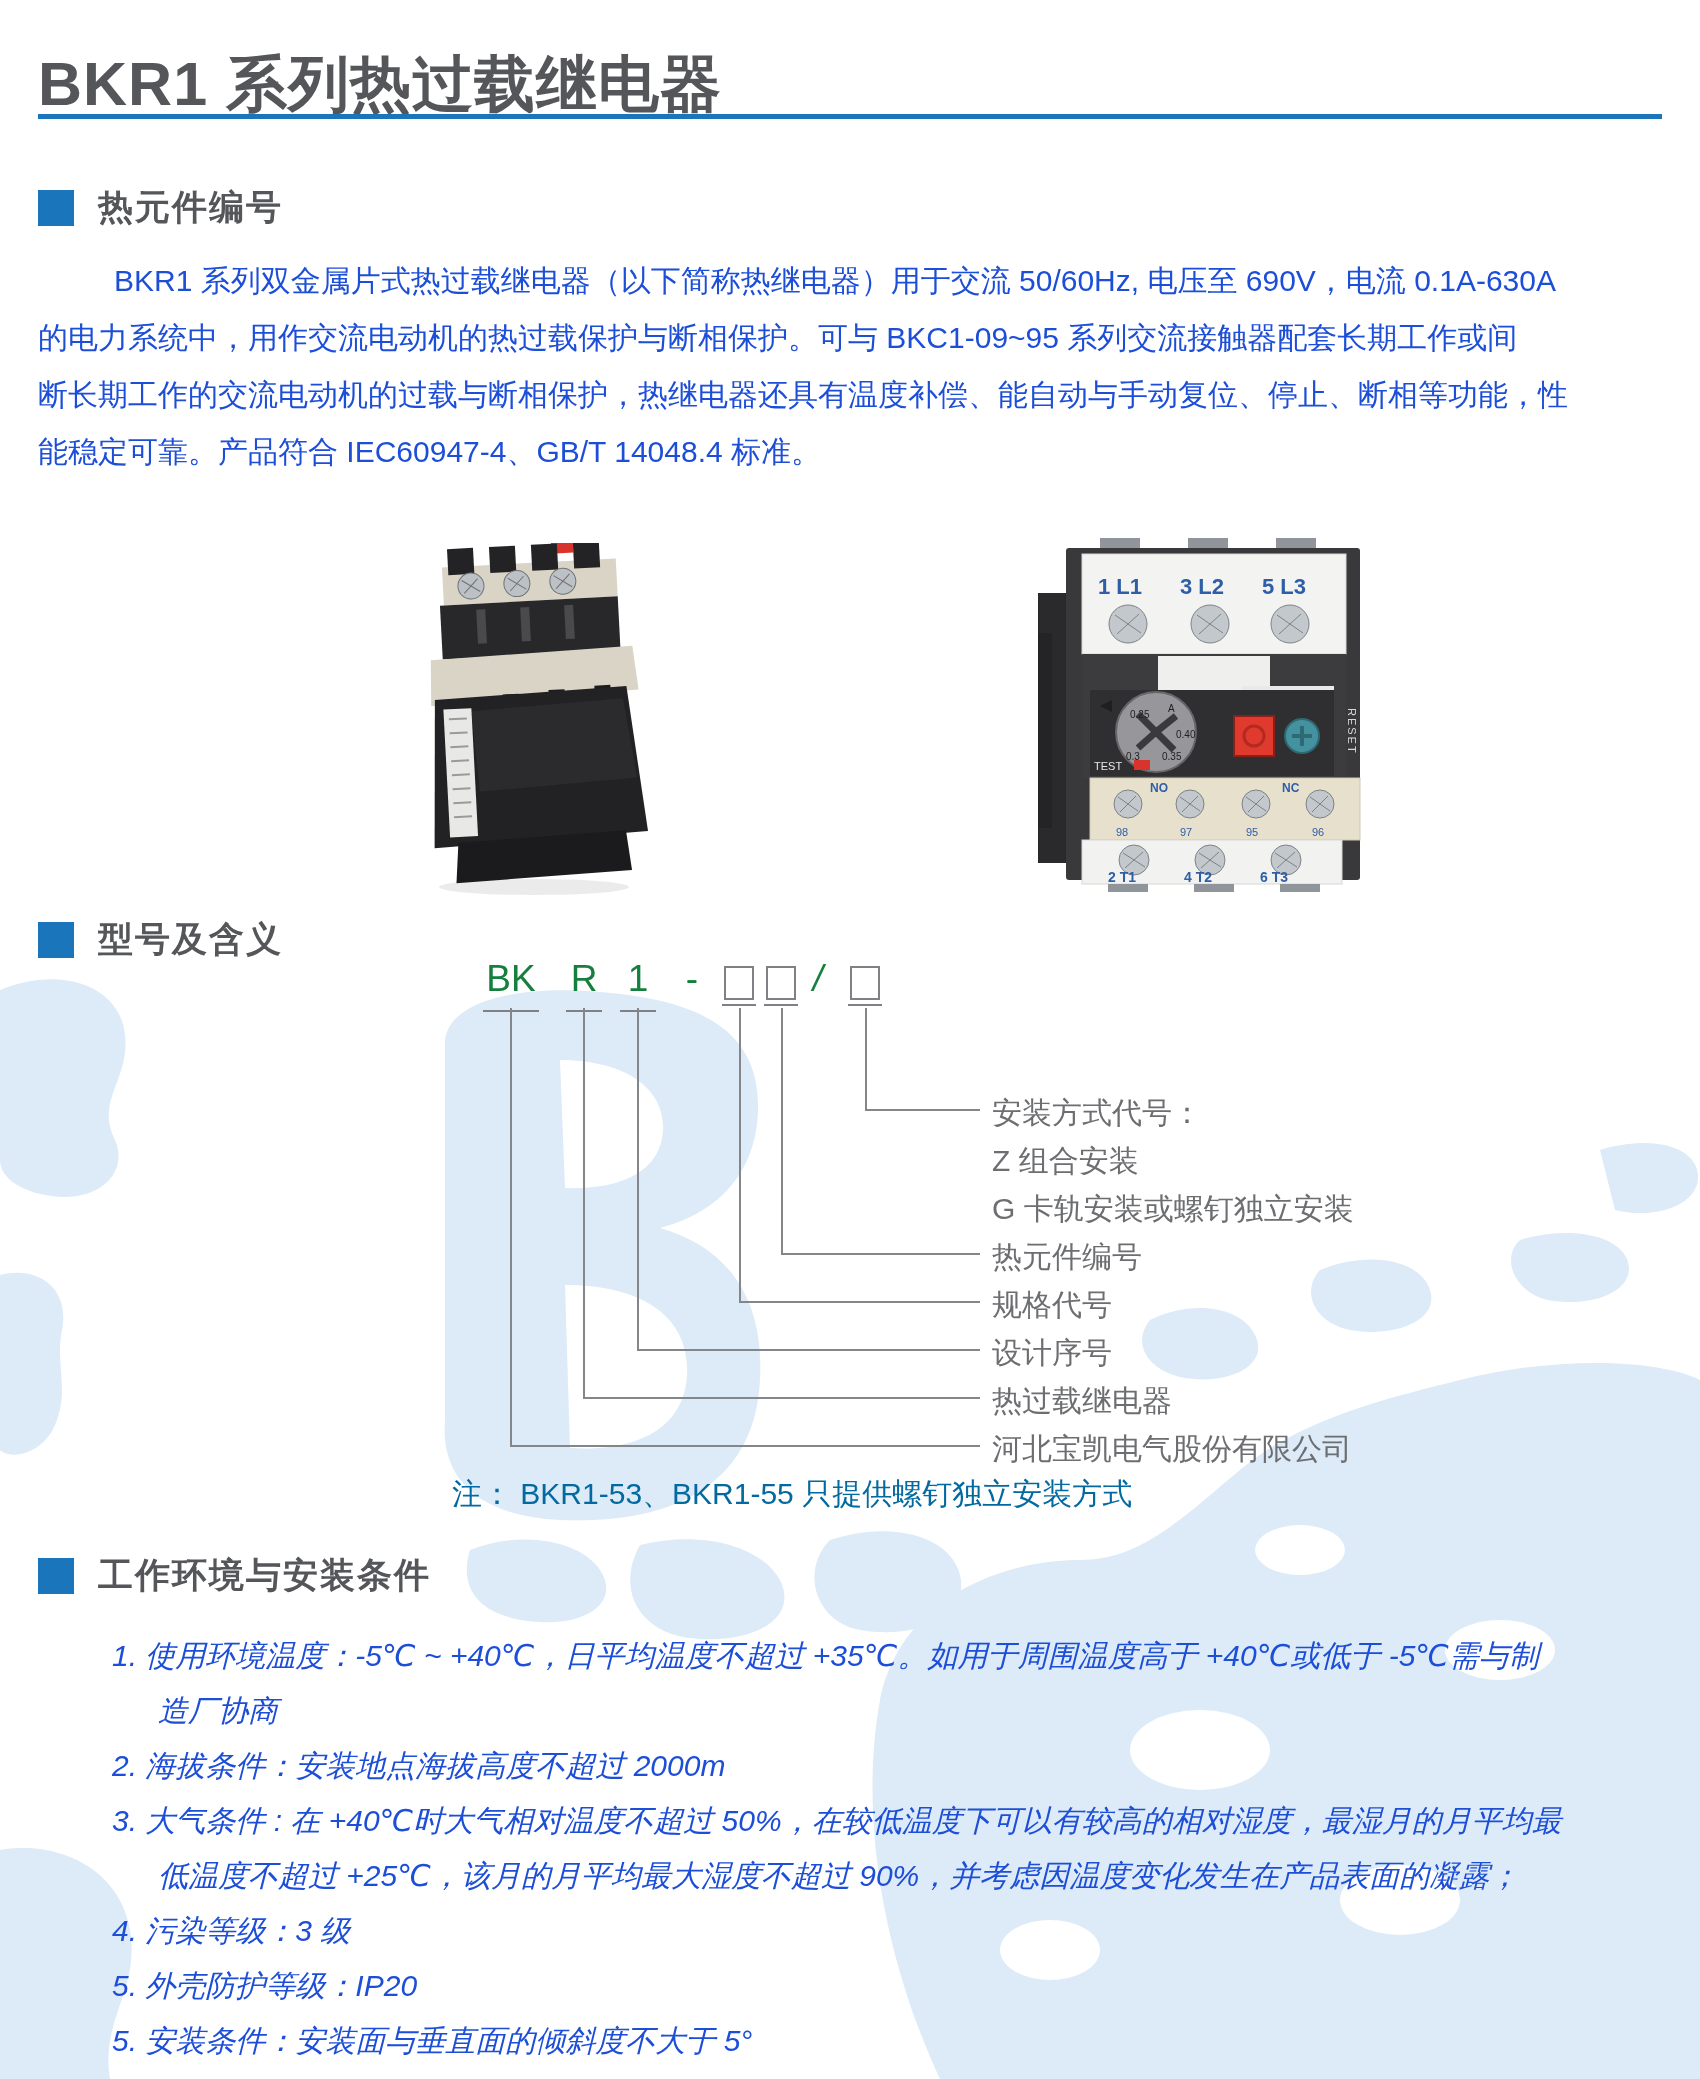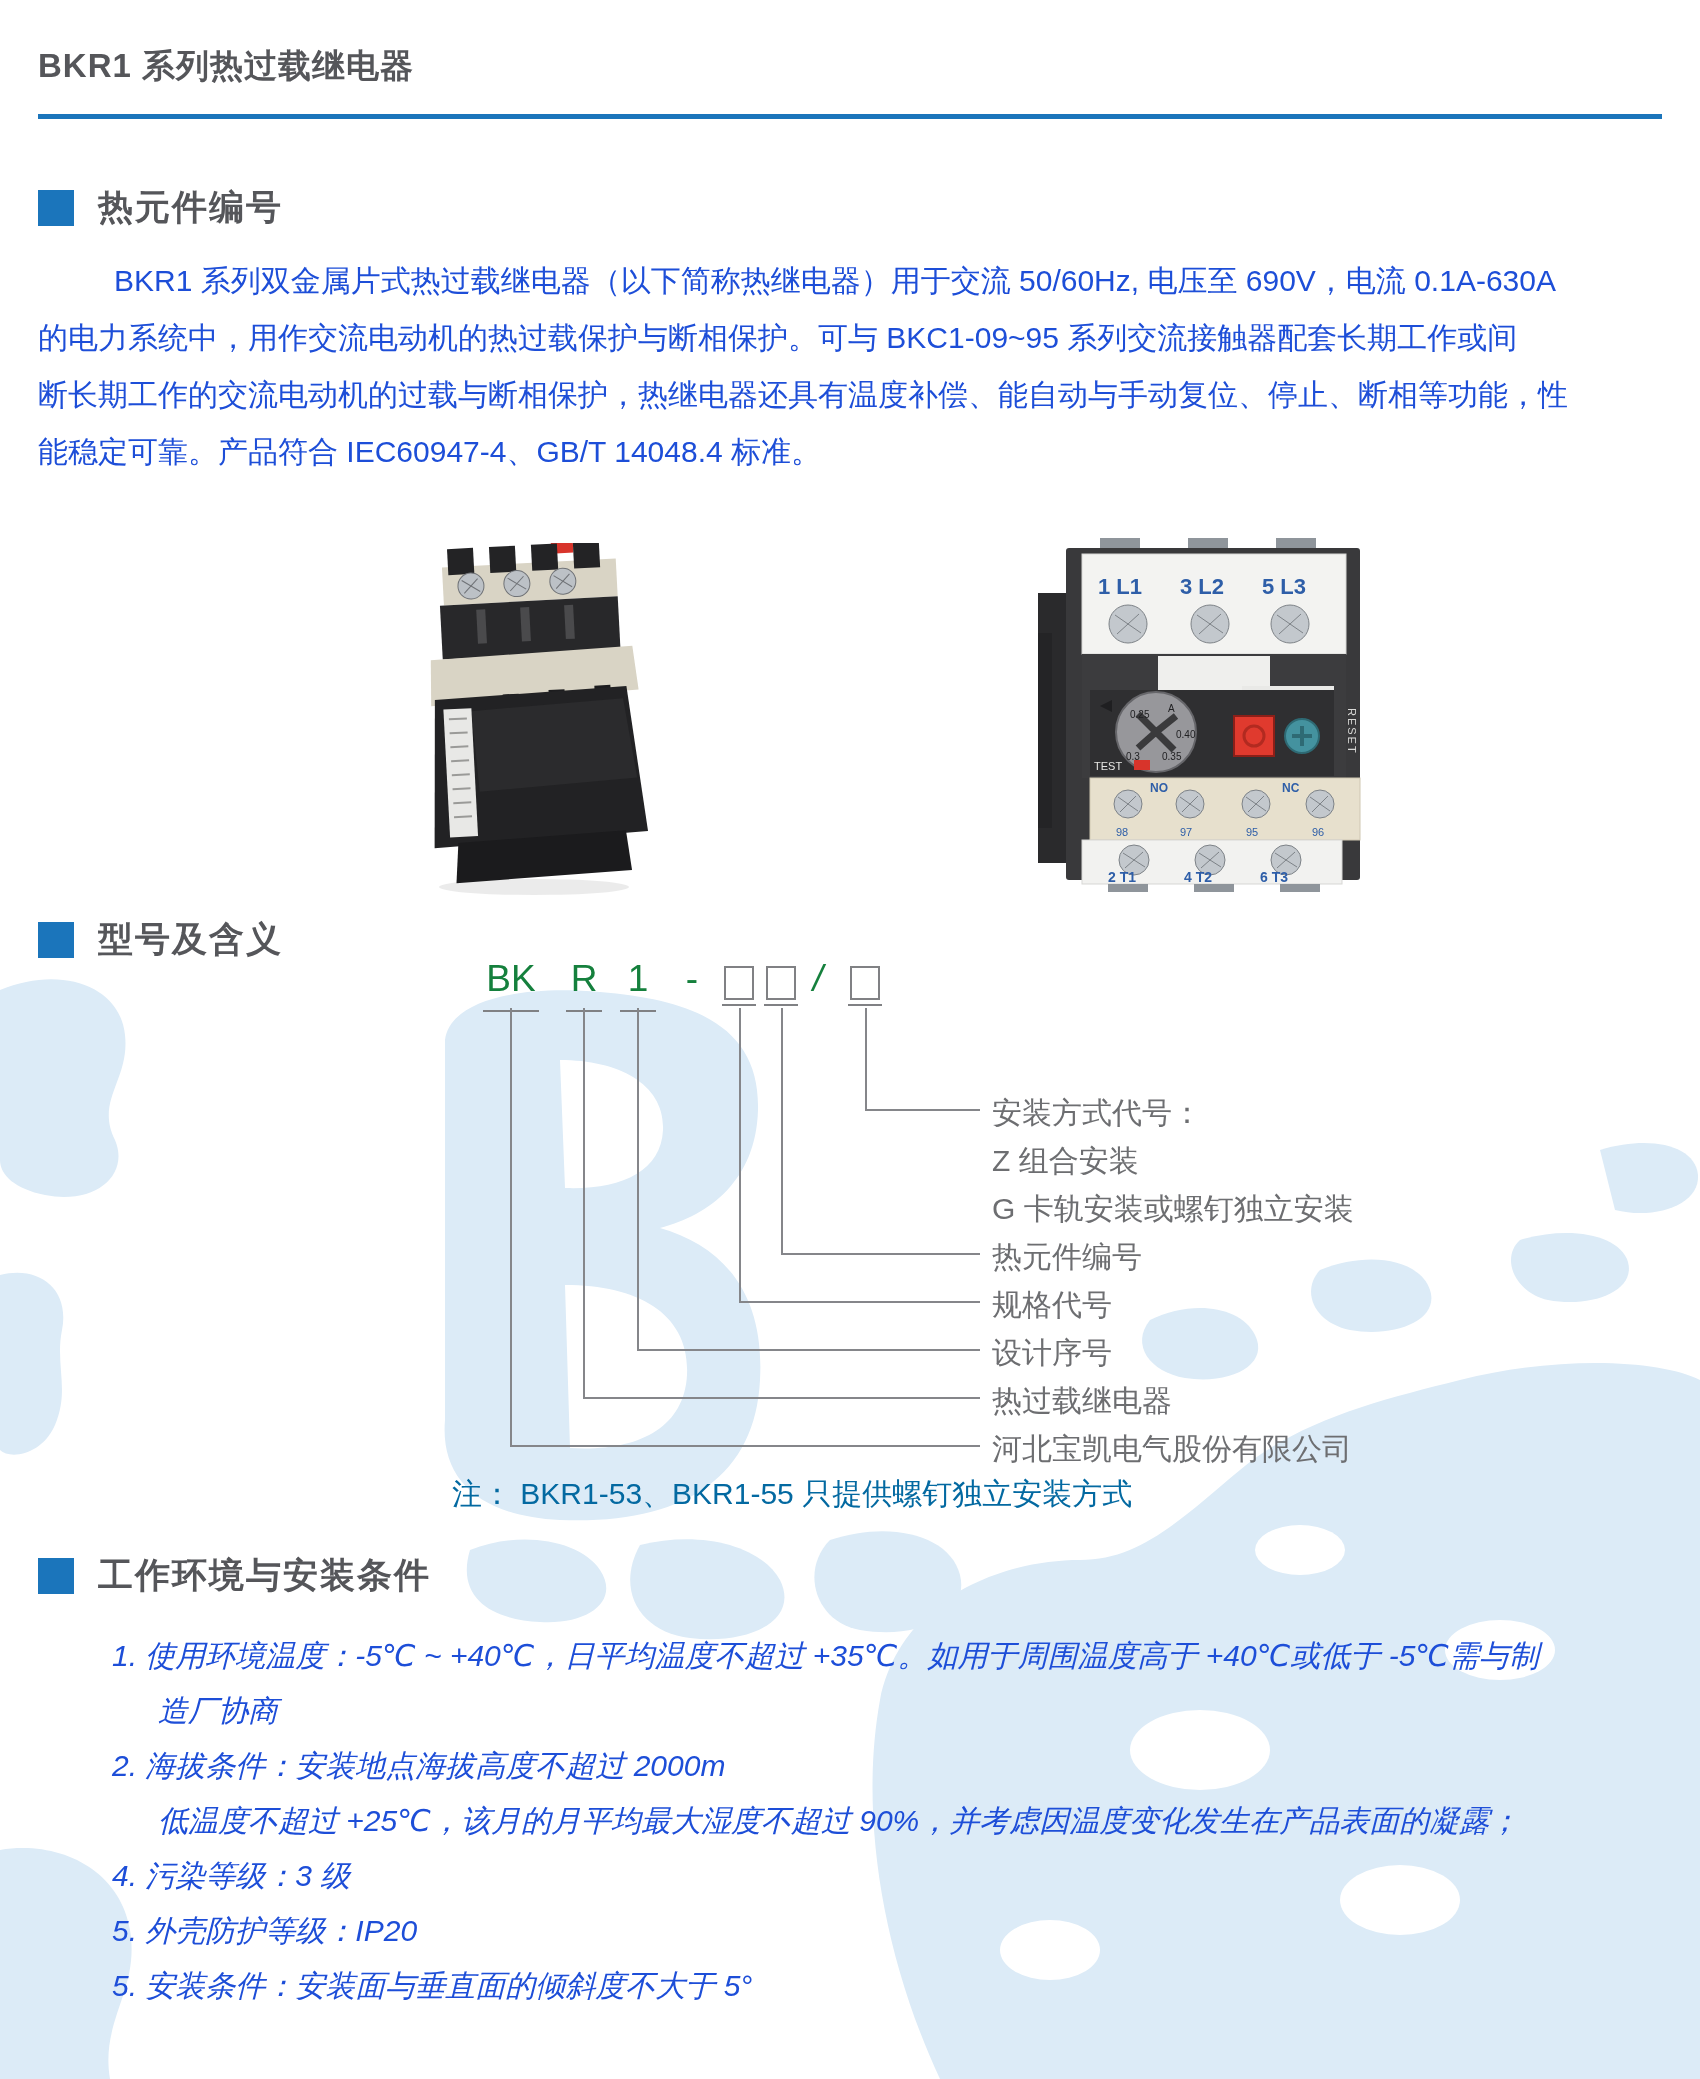--- a/index.html
+++ b/index.html
@@ -3,21 +3,21 @@
 <meta charset="utf-8">
 <style>
   html,body{margin:0;padding:0;background:#ffffff;}
   #page{
     position:relative;width:1700px;height:2079px;overflow:hidden;background:#ffffff;
     font-family:"Liberation Sans","DejaVu Sans",sans-serif;
   }
   .abs{position:absolute;}
   
   #doc-title{
-    left:38px;top:44px;font-size:33px;font-weight:bold;color:#55565a;letter-spacing:1px;
+    left:38px;top:44px;font-size:61px;font-weight:bold;color:#55565a;letter-spacing:1px;
   }
   #title-rule{left:38px;top:114px;width:1624px;height:5px;background:#1b75bb;}
   .sec-head{display:flex;align-items:center;gap:24px;}
   .sec-square{width:36px;height:36px;background:#1b75bb;flex:0 0 auto;}
   .sec-label{font-size:35px;font-weight:bold;color:#55565a;letter-spacing:2px;}
   
   .body-line{font-size:30px;color:#1d4ed8;line-height:57px;white-space:nowrap;}
   #scope-par{left:38px;top:252px;width:1640px;}
   #scope-par .indent{padding-left:76px;}
   
@@ -263,19 +263,20 @@
 
   <div class="abs sec-head" style="left:38px;top:1552px;">
     <span class="sec-square"></span>
     <span class="sec-label">工作环境与安装条件</span>
   </div>
 
   <div id="env-list" class="abs">
     <div class="body-line">1. 使用环境温度：-5℃ ~ +40℃，日平均温度不超过 +35℃。如用于周围温度高于 +40℃或低于 -5℃需与制</div>
     <div class="body-line cont">造厂协商</div>
     <div class="body-line">2. 海拔条件：安装地点海拔高度不超过 2000m</div>
+    <div class="body-line">3. 大气条件 : 在 +40℃时大气相对温度不超过 50%，在较低温度下可以有较高的相对湿度，最湿月的月平均最</div>
     <div class="body-line cont">低温度不超过 +25℃，该月的月平均最大湿度不超过 90%，并考虑因温度变化发生在产品表面的凝露；</div>
     <div class="body-line">4. 污染等级：3 级</div>
     <div class="body-line">5. 外壳防护等级：IP20</div>
     <div class="body-line">5. 安装条件：安装面与垂直面的倾斜度不大于 5°</div>
   </div>
 
 </div>
 
 </body></html>

